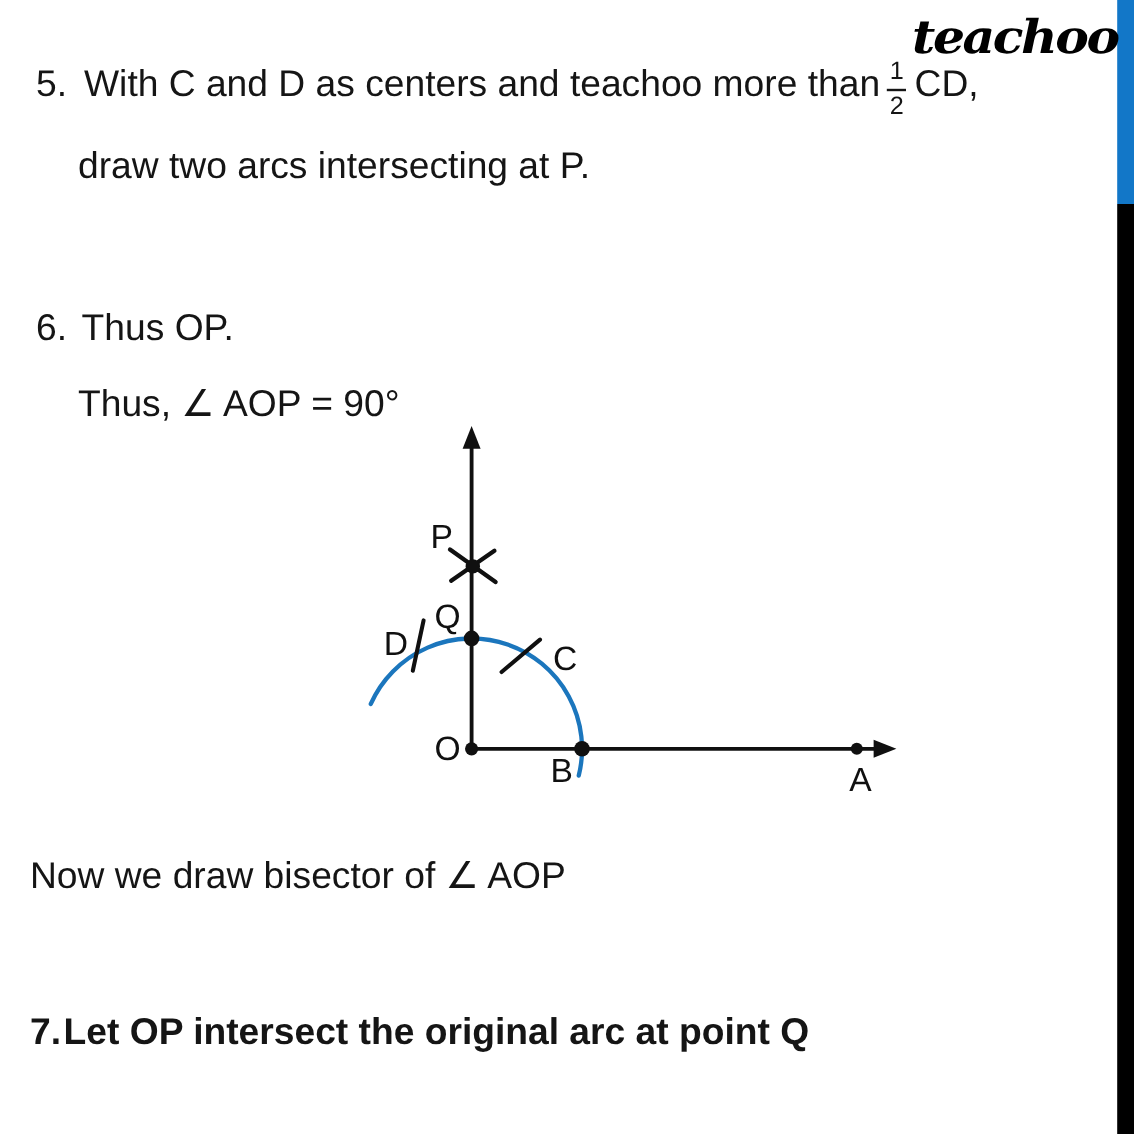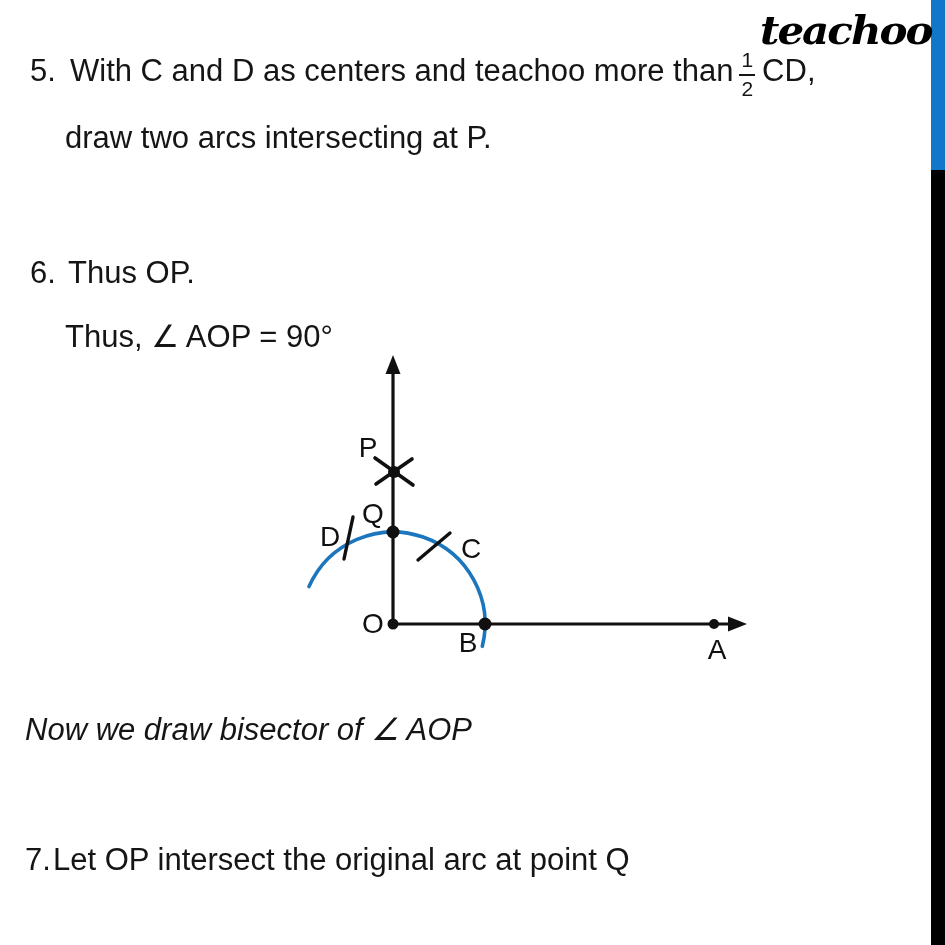--- a/index.html
+++ b/index.html
@@ -31,22 +31,22 @@
   .tline { position:absolute; font-size:31px; line-height:1; white-space:nowrap; color:#151515; }
   .num { display:inline-block; }
   .w40 { width:40px; }
   .w38 { width:38px; }
   .w28 { width:28px; }
 
   .l-step5a { top:49px;  left:30px; }
   .l-step5b { top:122px; left:65px; }
   .l-step6a { top:257px; left:30px; }
   .l-step6b { top:321px; left:65px; }
-  .l-note   { top:714px; left:25px; font-style:italic; }
-  .l-step7  { top:844px; left:25px; }
+  .l-note   { top:714px; left:25px; }
+  .l-step7  { top:844px; left:25px;font-weight:bold; }
 
   
   .frac {
     display:inline-block; text-align:center;
     font-size:21px; line-height:1.08;
     vertical-align:-15px; margin:0 7px 0 6px;
   }
   .frac .fnum { display:block; border-bottom:2px solid #151515; padding:0 2px 2px; }
   .frac .fden { display:block; padding-top:2px; }
 

